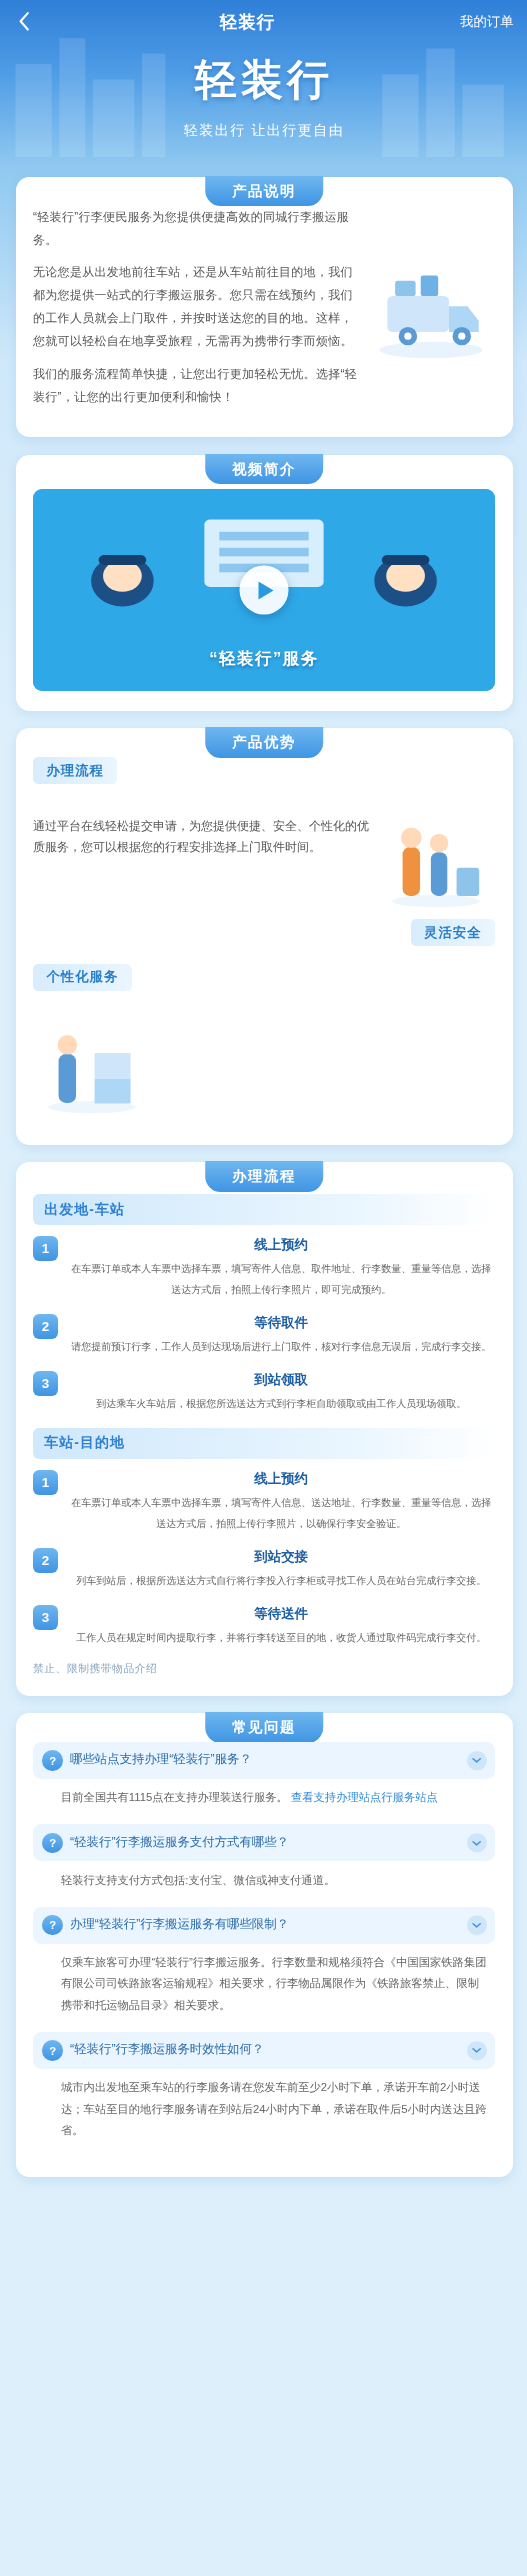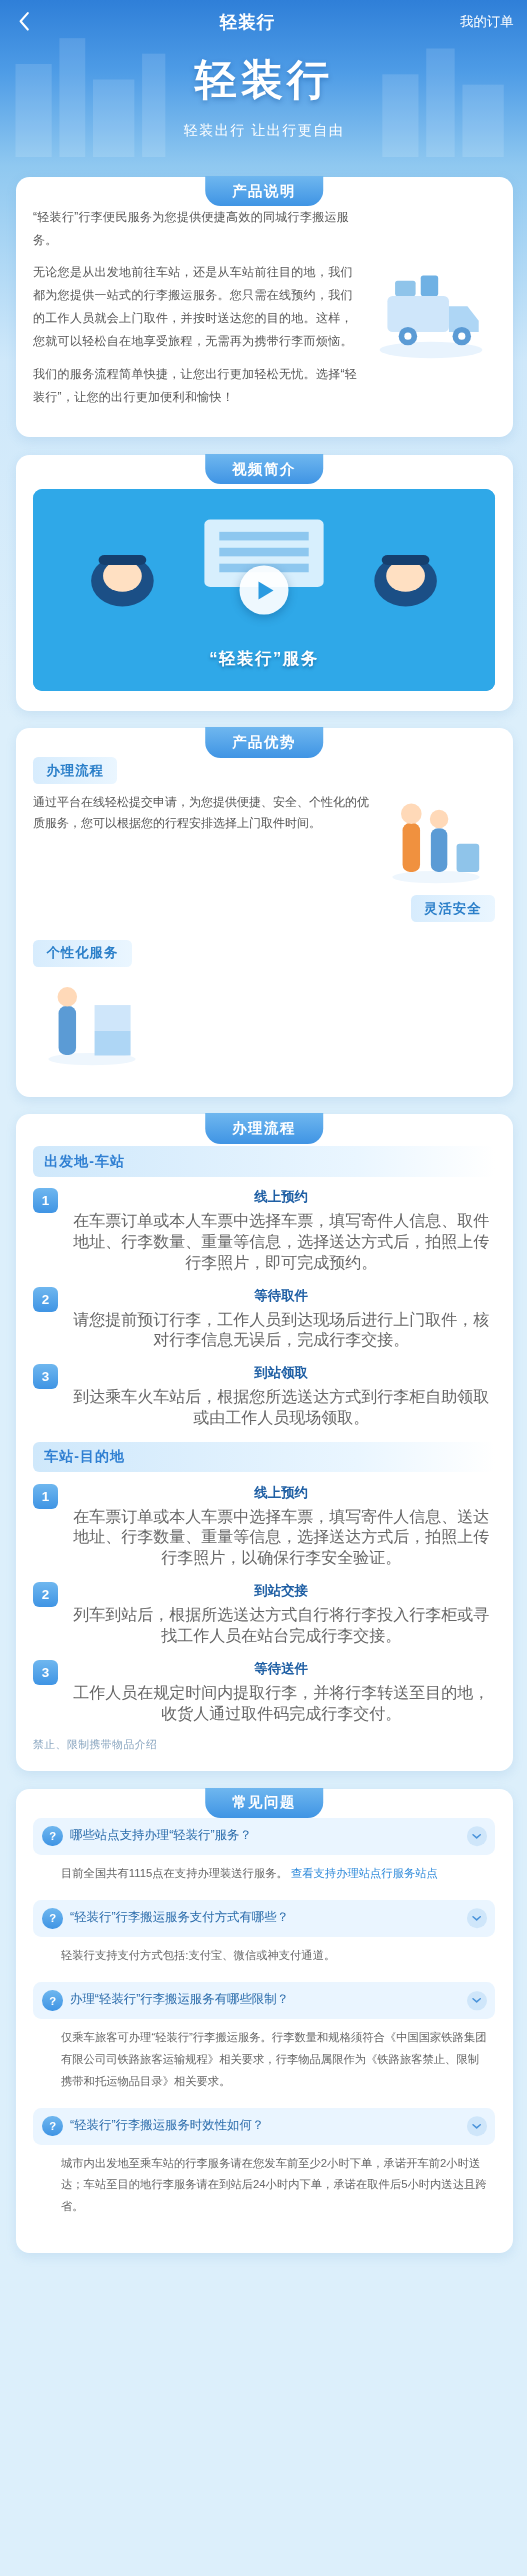--- a/index.html
+++ b/index.html
@@ -158,21 +158,21 @@
     background: linear-gradient(90deg,#d7ecfd 0%, #eaf6ff 100%);
     color: #2b7fc9;
     font-size: 13.4px;
     font-weight: bold;
     padding: 4.6px 13.4px;
     border-radius: 5.2px;
     letter-spacing: 1px;
     margin-bottom: 7.2px;
   }
   .adv-title.right { float: right; }
-  .adv-row { display: flex; align-items: flex-start; }
+  .adv-row { display: flex; align-items: flex-start; margin-top: 24px; }
   .adv-row.rev { flex-direction: row-reverse; }
   .adv-body { flex: 1; font-size: 12px; line-height: 21.6px; color: #555; }
   .adv-art { flex: 0 0 118px; display:flex; align-items:center; justify-content:center; }
   .clearfix::after { content:""; display:block; clear:both; }
 
   
   .sec-sub {
     font-size: 14px;
     font-weight: bold;
     color: #2f7fd2;
@@ -198,21 +198,21 @@
     margin-right: 9.3px;
   }
   .step-main { flex: 1; text-align: center; }
   .step-title {
     font-size: 13.4px;
     font-weight: bold;
     color: #1f5fa4;
     margin-bottom: 5.2px;
   }
   .step-text {
-    font-size: 16px;
+    font-size: 10px;
     line-height: 20.6px;
     color: #666;
   }
   .foot-link {
     margin-top: 9.3px;
     font-size: 10.8px;
     color: #8aa6c0;
     letter-spacing: 0.5px;
   }
 

